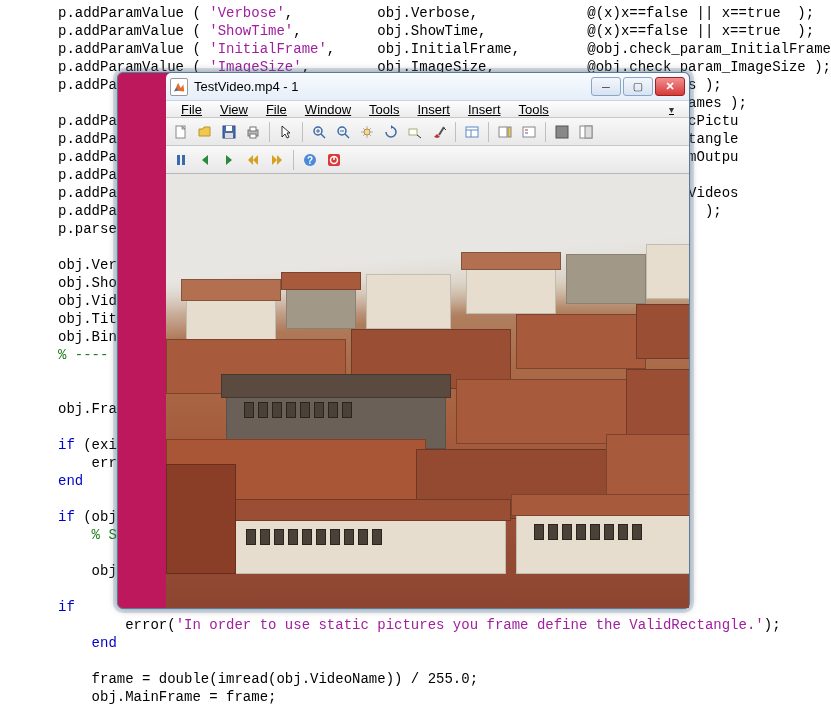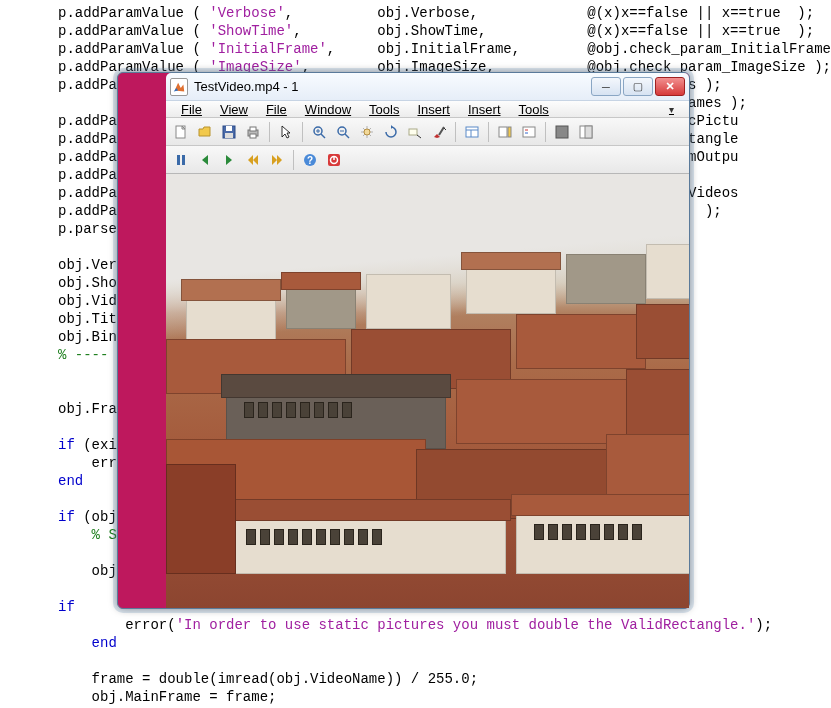--- a/index.html
+++ b/index.html
@@ -147,21 +147,21 @@
 <span class="kw">if</span> (exi                                                        
     err                                                        
 <span class="kw">end</span>                                                            
                                                                
 <span class="kw">if</span> (obj                                                        
 <span class="com">    % S</span>                                                        
                                                                
     obj                                                        
                                                                
 <span class="kw">if</span>                                                             
-        error(<span class="str">'In order to use static pictures you must double the ValidRectangle.'</span>);
+        error(<span class="str">'In order to use static pictures you frame define the ValidRectangle.'</span>);
     <span class="kw">end</span>
 
     frame = double(imread(obj.VideoName)) / 255.0;
     obj.MainFrame = frame;
 </div>
 
 <div class="figure-window">
   <div class="titlebar">
     <div class="app-icon">
       <svg viewBox="0 0 16 16">

